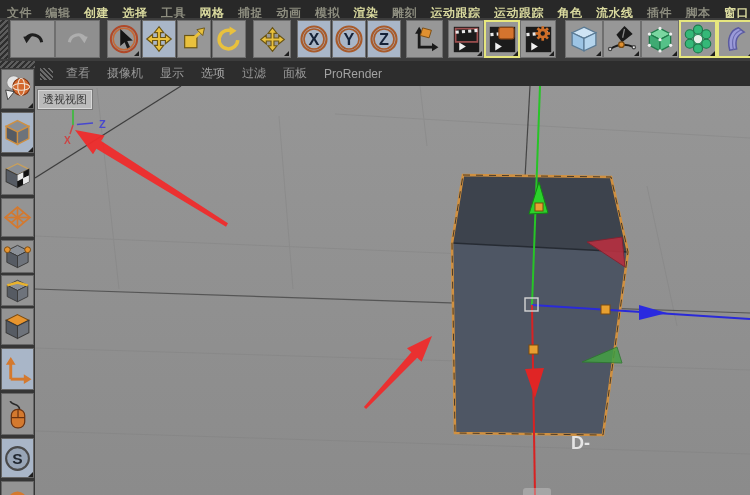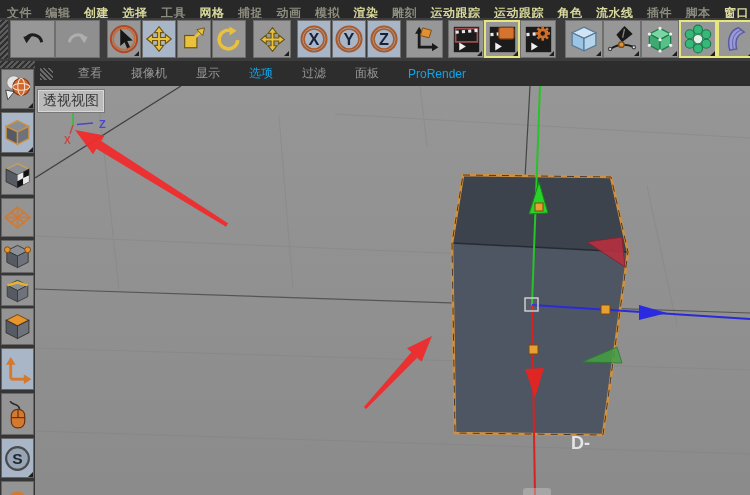--- a/index.html
+++ b/index.html
@@ -20,42 +20,42 @@
     border:1px solid #6f6f6f; display:flex; align-items:center; justify-content:center; }
   .tbtn.active { background:#a9b6c8; }
   .tbtn.hl { outline:2px solid #e6e67e; outline-offset:-2px; }
   .tbtn.flyout::after { content:""; position:absolute; right:1px; bottom:1px;
     border-left:5px solid transparent; border-bottom:5px solid #1e1e1e; }
   .tbtn svg { display:block; }
 
   
   .vpmenu { position:absolute; left:35px; top:61px; width:715px; height:25px; background:#2d2d2d;
     display:flex; align-items:center; gap:17px; padding-left:5px; }
-  .vpmenu .vmi { font-size:12px; color:#989898; cursor:default;margin-left:12px; }
-  .vpmenu .vmi.active { color:#0ea5e9; }
+  .vpmenu .vmi { font-size:12px; color:#989898; cursor:default; }
+  .vpmenu .vmi.active { color:#a3a3a3; }
   .grip { width:13px; height:12px; margin-right:-4px;
     background:repeating-linear-gradient(45deg,#6a6a6a 0 1.5px,#2d2d2d 1.5px 3.5px); }
 
   
   .sidebar { position:absolute; left:0; top:61px; width:35px; height:434px; background:#363636; }
   .sideHatch { position:absolute; left:0; top:0; width:35px; height:7px;
     background:repeating-linear-gradient(135deg,#5c5c5c 0 2px,#2e2e2e 2px 4px); }
   .sbtn { position:absolute; left:1px; width:33px; background:#949494; border:1px solid #666;
     display:flex; align-items:center; justify-content:center; overflow:hidden; }
   .sbtn.active { background:#a9b6c8; }
   .sbtn.flyout::after { content:""; position:absolute; right:0; bottom:0;
     border-left:5px solid transparent; border-bottom:5px solid #1e1e1e; }
 
   
   .viewport { position:absolute; left:35px; top:86px; width:715px; height:409px;
     background:linear-gradient(#969696,#8b8b8b); overflow:hidden; }
   .scene { position:absolute; left:0; top:0; }
 
   .tooltip { position:absolute; left:3px; top:4px; background:rgba(190,190,190,.92);
-    border:1px solid #d8d8d8; box-shadow:0 0 0 1px #787878; color:#3a3a3a; font-size:14px;
+    border:1px solid #d8d8d8; box-shadow:0 0 0 1px #787878; color:#3a3a3a; font-size:11px;
     padding:1px 4px; z-index:5; }
 </style>
 </head>
 <body>
 
 <div class="menubar">
   <span class="mi">文件</span>
   <span class="mi">编辑</span>
   <span class="mi bright">创建</span>
   <span class="mi bright">选择</span>

